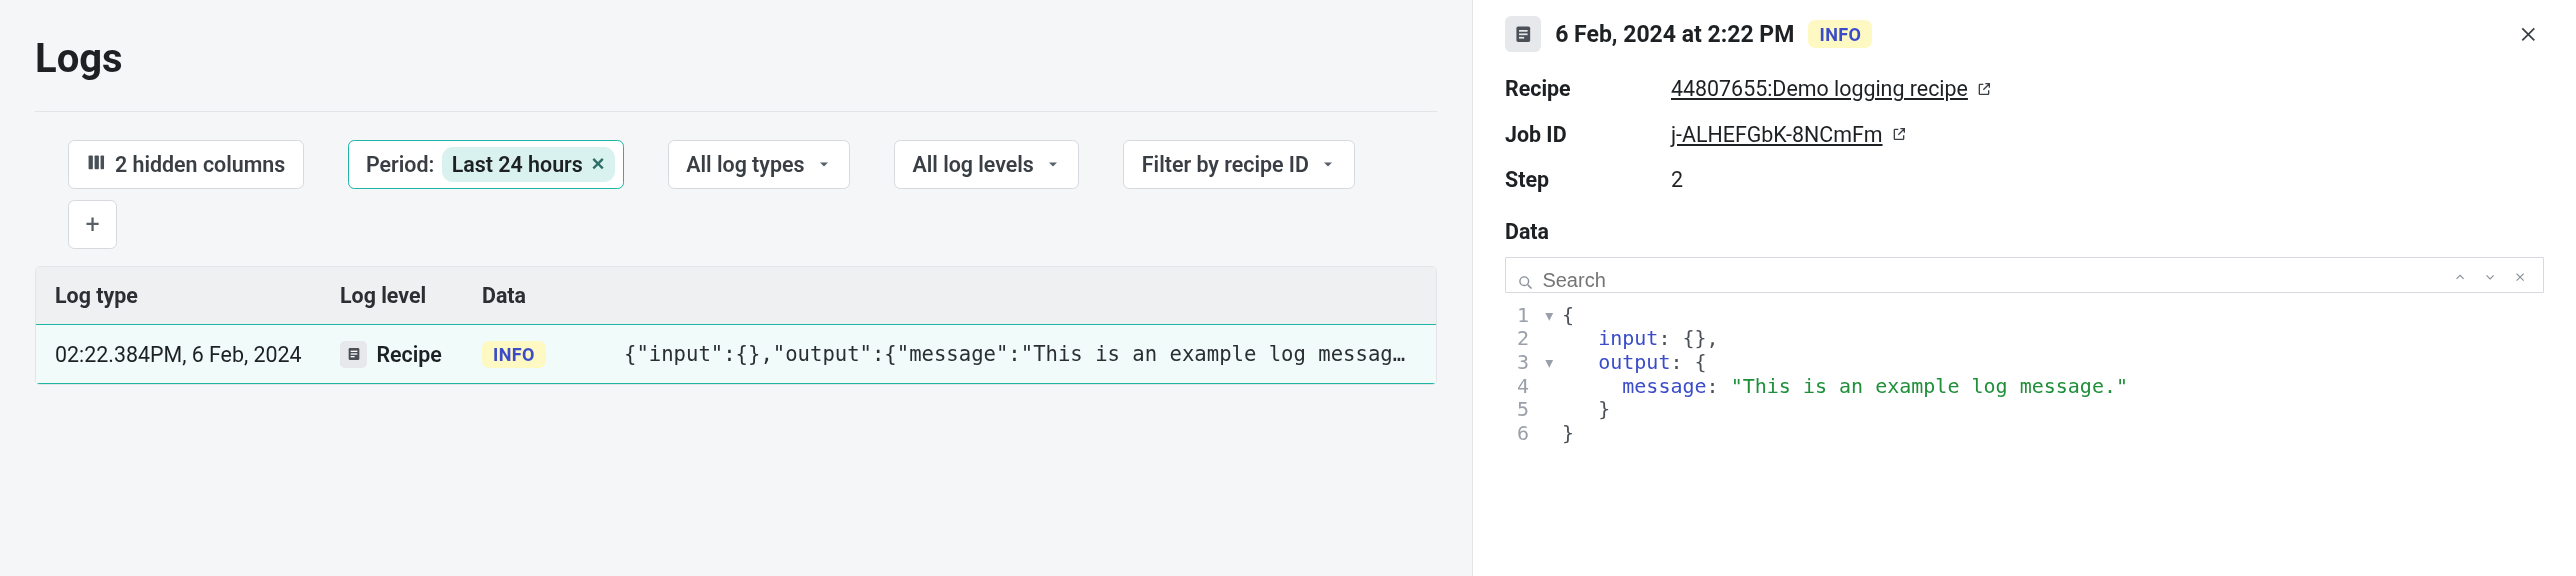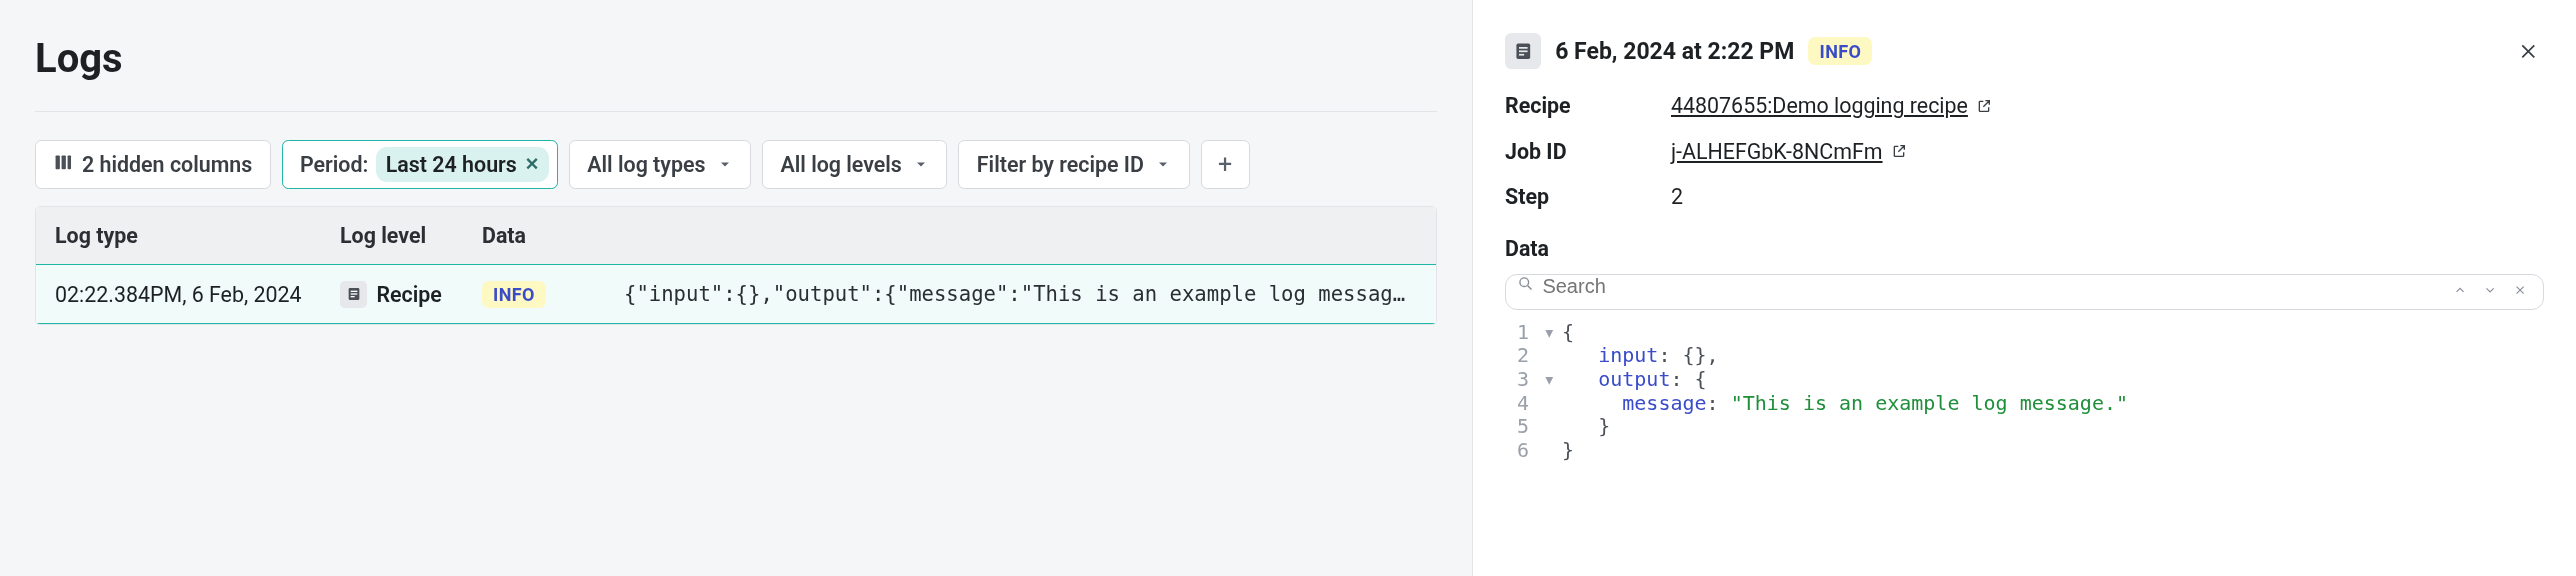--- a/index.html
+++ b/index.html
@@ -47,20 +47,21 @@
     height: 49px;
     padding: 0 17.4px;
     border: 0.8px solid #d6dadf;
     border-radius: 6.3px;
     background: #fff;
     font-size: 21.4px;
     font-weight: 600;
     color: #3a3f45;
     cursor: pointer;
     white-space: nowrap;
+    margin-left: 33px;
   }
   .chip .caret { margin-left: 3.2px; }
   .chip-columns svg { width: 20.6px; height: 20.6px; }
   .chip-period {
     border-color: #1fb5a7;
     background: #fff;
     padding-right: 8px;
   }
   .period-label { font-weight: 600; color: #3a3f45; }
   .period-value {
@@ -160,21 +161,21 @@
     font-family: ui-monospace, SFMono-Regular, Menlo, Consolas, monospace;
     font-size: 20.6px;
     color: #2b2f34;
   }
 
   
   .right {
     flex: 1;
     background: #fff;
     border-left: 0.8px solid #e2e4e7;
-    padding: 33px 32px 0 32px;
+    padding: 16px 32px 0 32px;
     display: flex;
     flex-direction: column;
   }
   .detail-header {
     display: flex;
     align-items: center;
     gap: 14.2px;
     margin-bottom: 24px;
   }
   .detail-header .logtype-icon {
@@ -217,23 +218,23 @@
 
   .data-heading {
     font-size: 21.4px;
     font-weight: 700;
     margin-bottom: 12.7px;
   }
 
   
   .search-wrap {
     display: flex;
-    align-items: flex-start;
+    align-items: flex-end;
     border: 0.8px solid #d6dadf;
-    border-radius: 12px;
+    border-radius: 1px;
     height: 36px;
     padding: 0 8px 0 11px;
     margin-bottom: 11px;
     background: #fff;
   }
   .search-wrap svg.mag { width: 17.4px; height: 17.4px; stroke: #8a9099; stroke-width: 2; fill: none; margin-right: 8px; }
   .search-wrap input {
     flex: 1;
     border: none;
     outline: none;

